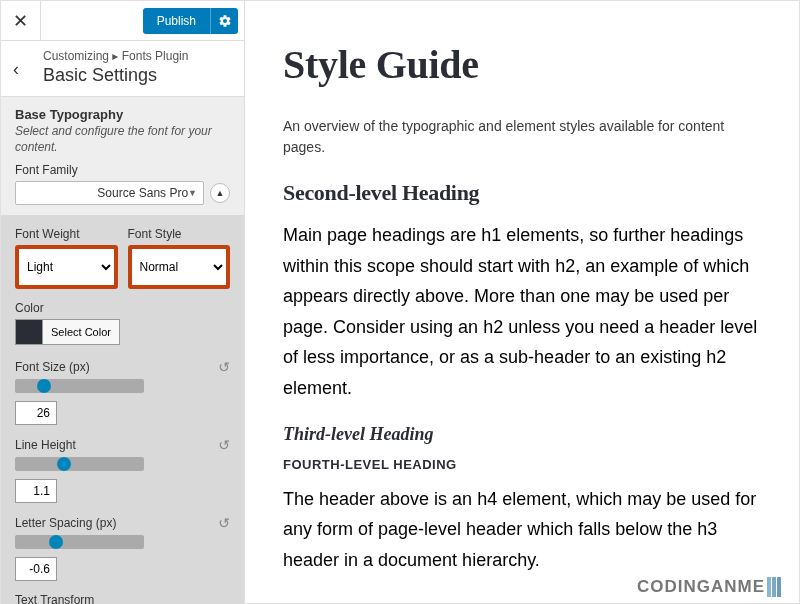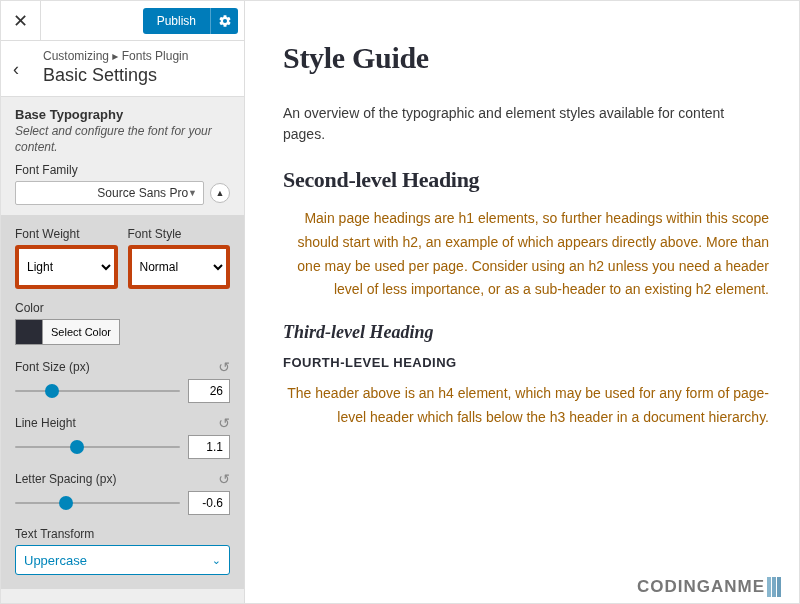--- a/index.html
+++ b/index.html
@@ -37,34 +37,34 @@
 .adv-label { font-size: 12px; font-weight: 400; color: #333; margin-bottom: 4px; display: block; }
 .native-select { width: 100%; height: 44px; border: 4px solid #c2410c; border-radius: 3px; background: #fff; font-size: 12px; padding: 2px 4px; cursor: pointer; }
 
 .color-row { display: flex; align-items: center; }
 .swatch { width: 28px; height: 26px; background: #2a2c36; border: 1px solid #999; }
 .select-color-btn { height: 26px; background: #f7f7f7; border: 1px solid #999; border-left: none; font-size: 11px; padding: 0 8px; cursor: pointer; }
 
 .slider-block { margin-bottom: 12px; }
 .slider-head { display: flex; justify-content: space-between; align-items: center; margin-bottom: 4px; }
 .reset-icn { color: #888; cursor: pointer; font-size: 14px; }
-.slider-row { display: flex; align-items: center; gap: 8px; }
+.slider-row { display: flex; align-items: flex-start; gap: 8px; flex-direction: column; }
 .range { flex: 1; -webkit-appearance: none; height: 2px; background: #aaa; border-radius: 2px; }
 .range::-webkit-slider-thumb { -webkit-appearance: none; width: 14px; height: 14px; border-radius: 50%; background: #0085ba; cursor: pointer; }
 .range::-moz-range-thumb { width: 14px; height: 14px; border-radius: 50%; background: #0085ba; border: none; cursor: pointer; }
 .valbox { width: 42px; height: 24px; border: 1px solid #999; background: #fff; text-align: right; font-size: 12px; padding: 2px 6px; }
 
 .transform-select { width: 100%; height: 30px; border: 1px solid #0085ba; border-radius: 3px; background: #fff; font-size: 13px; color: #0085ba; padding: 2px 8px; display: flex; align-items: center; justify-content: space-between; cursor: pointer; }
 
 
 .preview { flex: 1; padding: 40px 30px 30px 38px; overflow: hidden; position: relative; }
-.preview h1 { font-family: Georgia, serif; font-size: 30px; font-weight: 700; color: #2a2c36; margin-bottom: 28px; letter-spacing: -0.3px; }
+.preview h1 { font-family: Georgia, serif; font-size: 40px; font-weight: 700; color: #2a2c36; margin-bottom: 28px; letter-spacing: -0.3px; }
 .preview p.intro { font-size: 14px; color: #3a3a3a; margin-bottom: 22px; line-height: 1.5; }
 .preview h2 { font-family: Georgia, serif; font-size: 22px; font-weight: 700; color: #2a2c36; margin-bottom: 14px; letter-spacing: -0.3px; }
-.preview p.body { font-size: 14px; color: #a16207; line-height: 1.7; margin-bottom: 20px; text-align: right; }
+.preview p.body { font-size: 18px; color: #000000; line-height: 1.7; margin-bottom: 20px; }
 .preview h3 { font-family: Georgia, serif; font-size: 18px; font-weight: 700; font-style: italic; color: #2a2c36; margin-bottom: 12px; }
 .preview h4 { font-size: 13px; font-weight: 700; letter-spacing: 0.5px; color: #2a2c36; margin-bottom: 12px; text-transform: uppercase; }
 
 .watermark { position: absolute; bottom: 6px; right: 18px; display: flex; align-items: center; gap: 2px; }
 .watermark-text { font-size: 17px; font-weight: 600; color: #777; letter-spacing: 1px; font-family: Arial, sans-serif; }
 .bars { display: flex; gap: 1px; }
 .bars span { display: block; width: 4px; height: 20px; background: #89b7cf; }
 .bars span:nth-child(2) { background: #7aaac5; }
 .bars span:nth-child(3) { background: #6b9ebb; }
 </style>

